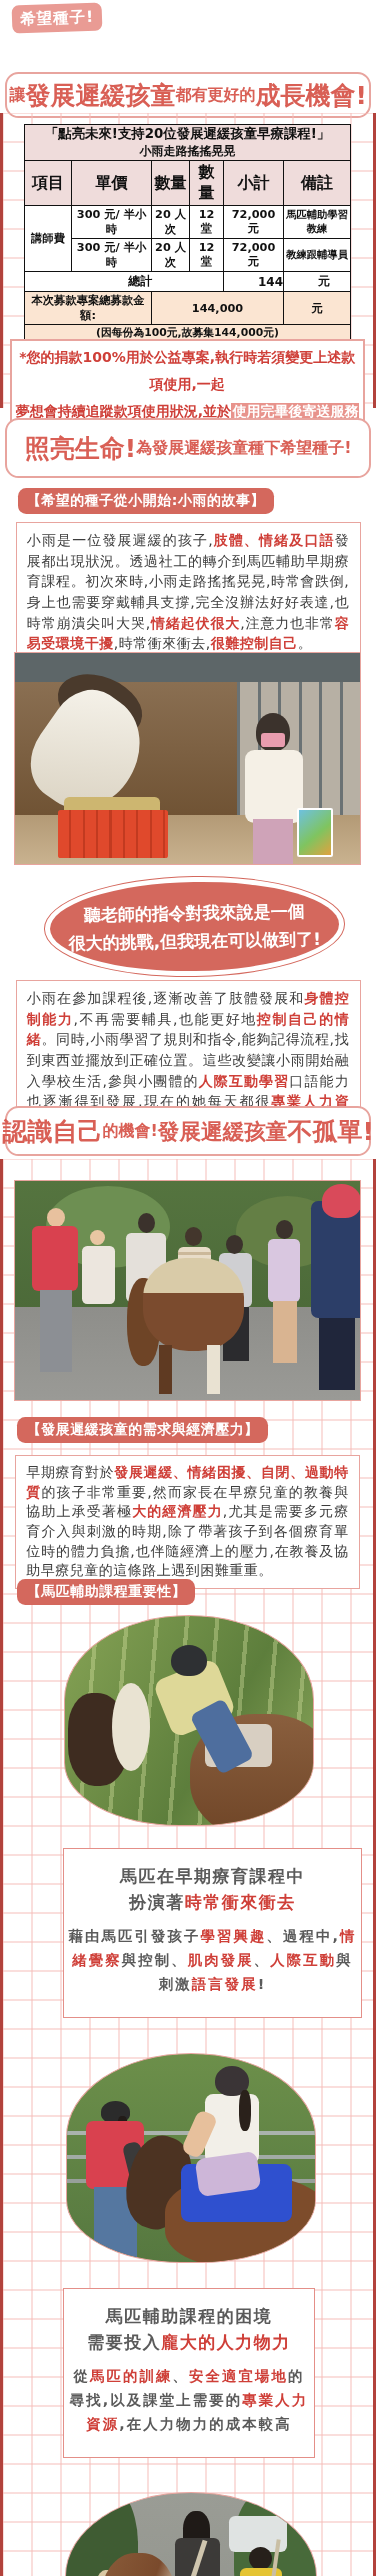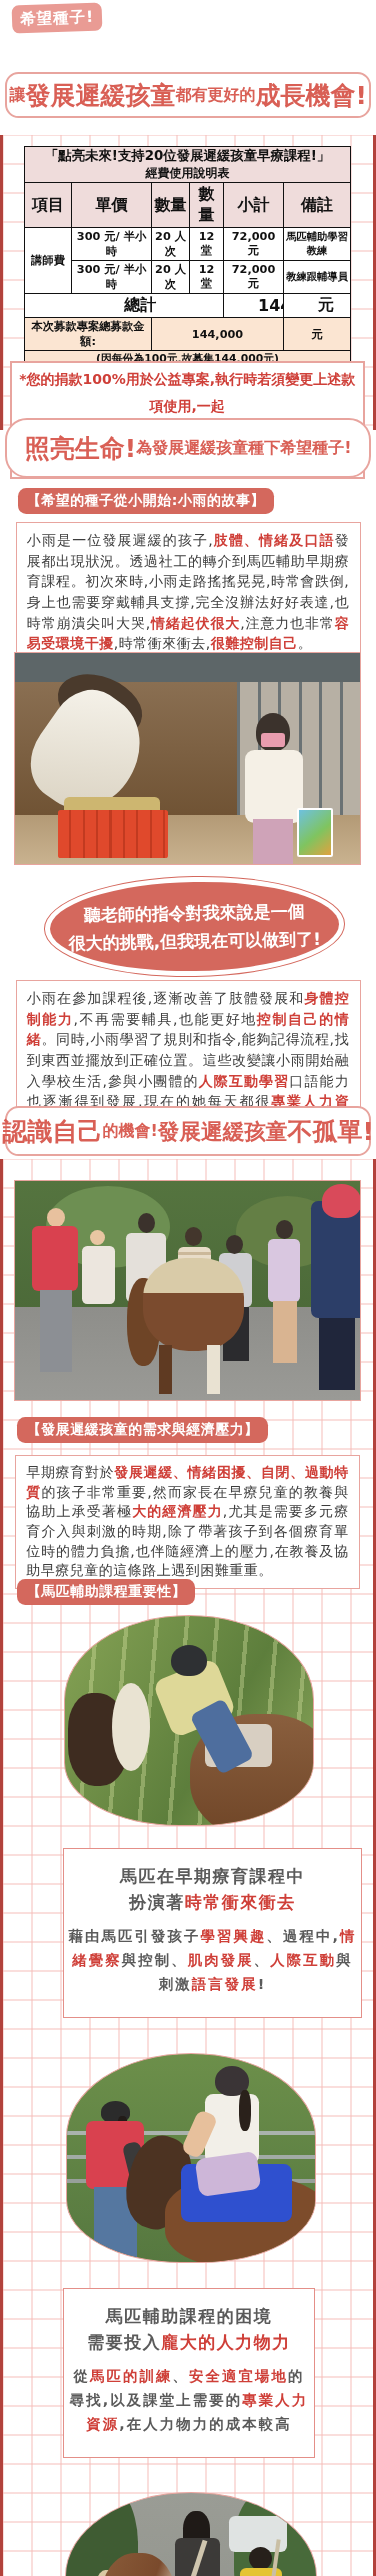--- a/index.html
+++ b/index.html
@@ -30,21 +30,21 @@
     background-size:29px 29px;background-position:-0.5px -0.5px;}
   
   table.budget{border-collapse:collapse;background:#fff;border:1.5px solid #111;table-layout:fixed;}
   table.budget td{border:1px solid #111;font-weight:bold;color:#111;text-align:center;vertical-align:middle;
     padding:1px 1.5px;overflow:hidden;}
   td.t-title{background:var(--thead);font-size:13.4px;line-height:16.5px;padding:3.1px 1px;}
   td.t-title .sub{font-size:12px;}
   tr.head td{background:var(--thead);font-size:16px;height:16.5px;margin-left:9px;}
   tr.data td{font-size:11.3px;height:17.5px;}
   td.peach{background:var(--peach);}
-  tr.total td{font-size:16px;height:14.4px;padding-left:34px;}
+  tr.total td{font-size:12px;height:14.4px;padding-left:34px;}
   tr.fund td{font-size:11.3px;height:14.4px;}
   tr.fnote td{font-size:10.8px;height:13.4px;}
   tr.period td{font-size:11.3px;height:14.4px;}
   td.remarks{text-align:left;font-size:10.3px;line-height:12.4px;padding:2.1px 4.1px;}
   td.disc{color:var(--deepred);font-size:10.3px;line-height:12.4px;padding:1.5px 2.1px;}
   
   .notebox{background:#fff;border:2.1px solid var(--pb);text-align:center;color:var(--deepred);
     font-weight:bold;font-size:14px;line-height:27px;padding:3.1px 4.1px;}
   .notebox .hl{background:#e8938c;color:#fff;padding:0 1.5px;}
   
@@ -73,35 +73,35 @@
 <div class="page">
 
   <div class="abs seed-badge">希望種子!</div>
   <div class="abs hero" style="top:72px;height:46px;">
       <span class="m">讓</span>
       <span class="xl">發展遲緩孩童</span>
       <span class="m">都有更好的</span>
       <span class="xl">成長機會!</span>
     </div>
 
-  <div class="abs band" style="top:135px;height:295px;">
+  <div class="abs band" style="top:113px;height:295px;">
     <table class="budget abs" style="top:11.3px;left:21px;width:327px;">
       <colgroup>
           <col style="width:47px">
           <col style="width:80px">
           <col style="width:38px">
           <col style="width:34px">
           <col style="width:60px">
           <col style="width:67px">
         </colgroup>
       <tbody>
           <tr>
             <td colspan="6" class="t-title">
         <div>「點亮未來!支持20位發展遲緩孩童早療課程!」</div>
-        <div class="sub">經費使用說明表</div>
+        <div class="sub">小雨走路搖搖晃晃</div>
       </td>
           </tr>
       <tr class="head">
         <td>項目</td>
         <td>單價</td>
         <td>數量</td>
         <td>數量</td>
         <td>小計</td>
         <td>備註</td>
       </tr>
@@ -150,21 +150,21 @@
       </td>
           </tr>
     </tbody>
       </table>
     <div class="abs notebox" style="top:226px;left:6.7px;width:355px;">
       <div>*您的捐款100%用於公益專案,執行時若須變更上述款項使用,一起</div>
       <div><span>夢想會持續追蹤款項使用狀況,並於</span><span class="hl">使用完畢後寄送服務成果報告</span></div>
     </div>
   </div>
 
-  <div class="abs hero" style="top:418px;height:60px;border-radius:22px;">
+  <div class="abs hero" style="top:418px;height:60px;">
       <span class="xl">照亮生命!</span>
       <span class="m">為發展遲緩孩童種下希望種子!</span>
     </div>
   <div class="abs sec-badge" style="top:488px;left:17.5px;">【希望的種子從小開始:小雨的故事】</div>
   <div class="abs storybox" style="top:522px;left:15.5px;width:345px;"><span>小雨是一位發展遲緩的孩子,</span><span class="em">肢體、情緒及口語</span><span>發展都出現狀況。透過社工的轉介到馬匹輔助早期療育課程。初次來時,小雨走路搖搖晃晃,時常會跌倒,身上也需要穿戴輔具支撐,完全沒辦法好好表達,也時常崩潰尖叫大哭,</span><span class="em">情緒起伏很大</span><span>,注意力也非常</span><span class="em">容易受環境干擾</span><span>,時常衝來衝去,</span><span class="em">很難控制自己</span><span>。</span></div>
 
   <div class="abs photo" style="top:652px;left:14.4px;width:347px;height:213px;">
     <div class="abs" style="top:0;left:0;right:0;height:29px;background:#5d6668;"></div>
     <div class="abs" style="top:29px;left:0;width:222px;height:138px;background:linear-gradient(#8a6f52,#6f5233);"></div>
     <div class="abs" style="top:29px;left:222px;right:0;height:138px;background:repeating-linear-gradient(90deg,#6a7274 0 3.1px,#b7b0a4 3.1px 20.6px);"></div>

